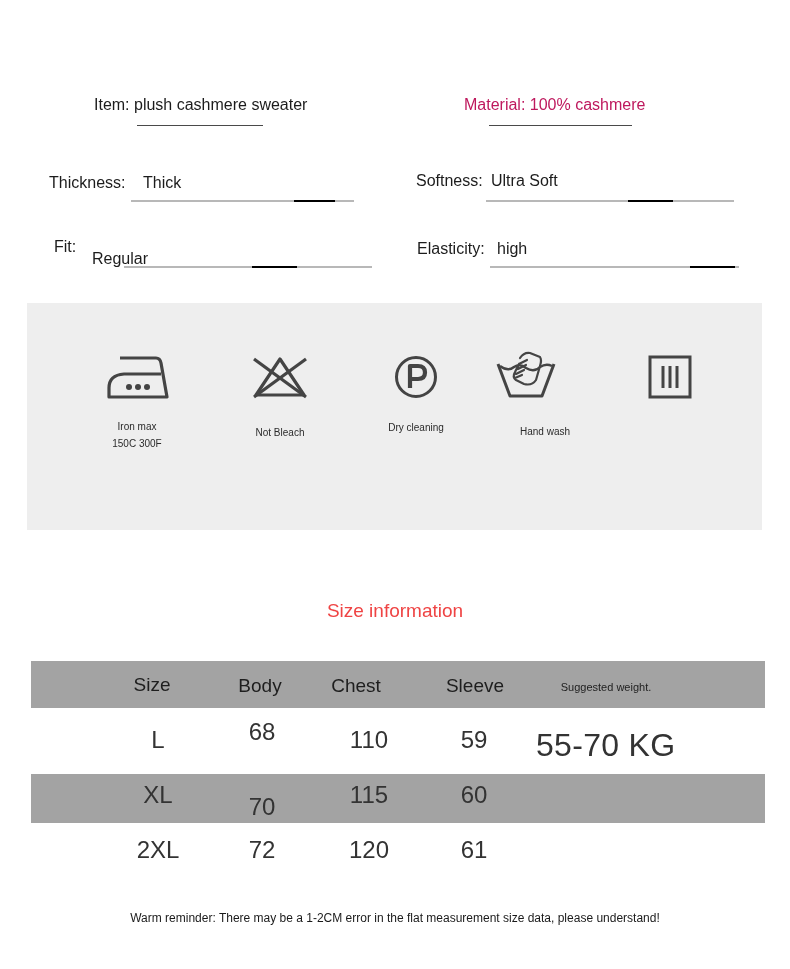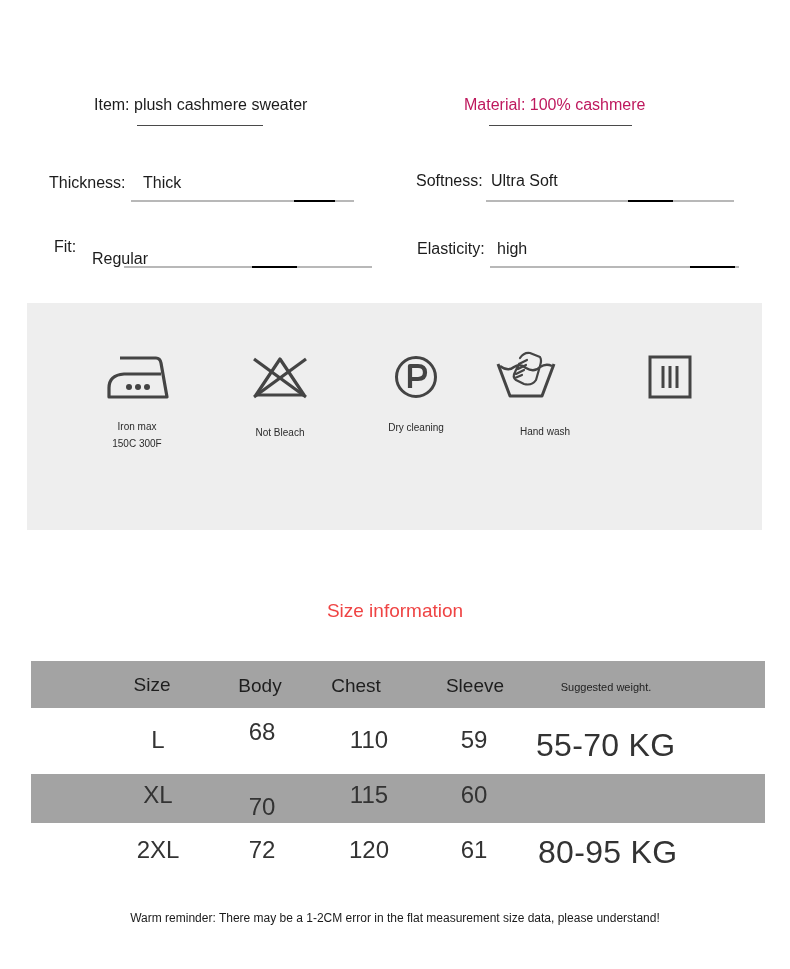--- a/index.html
+++ b/index.html
@@ -143,16 +143,15 @@
   <div class="cell" style="left:196px; width:70px; top:7px;margin-top:12px;">70</div>
   <div class="cell" style="left:303px; width:70px; top:7px;">115</div>
   <div class="cell" style="left:408px; width:70px; top:7px;">60</div>
 </div>
 
 <div class="trow data" style="top:822px; height:58px;">
   <div class="cell" style="left:92px; width:70px; top:14px;">2XL</div>
   <div class="cell" style="left:196px; width:70px; top:14px;">72</div>
   <div class="cell" style="left:303px; width:70px; top:14px;">120</div>
   <div class="cell" style="left:408px; width:70px; top:14px;">61</div>
-  <div class="cell wt" style="left:507px; width:130px; top:12px;">80-95 KG</div>
 </div>
 
 <div class="reminder">Warm reminder: There may be a 1-2CM error in the flat measurement size data, please understand!</div>
 
 </body></html>

